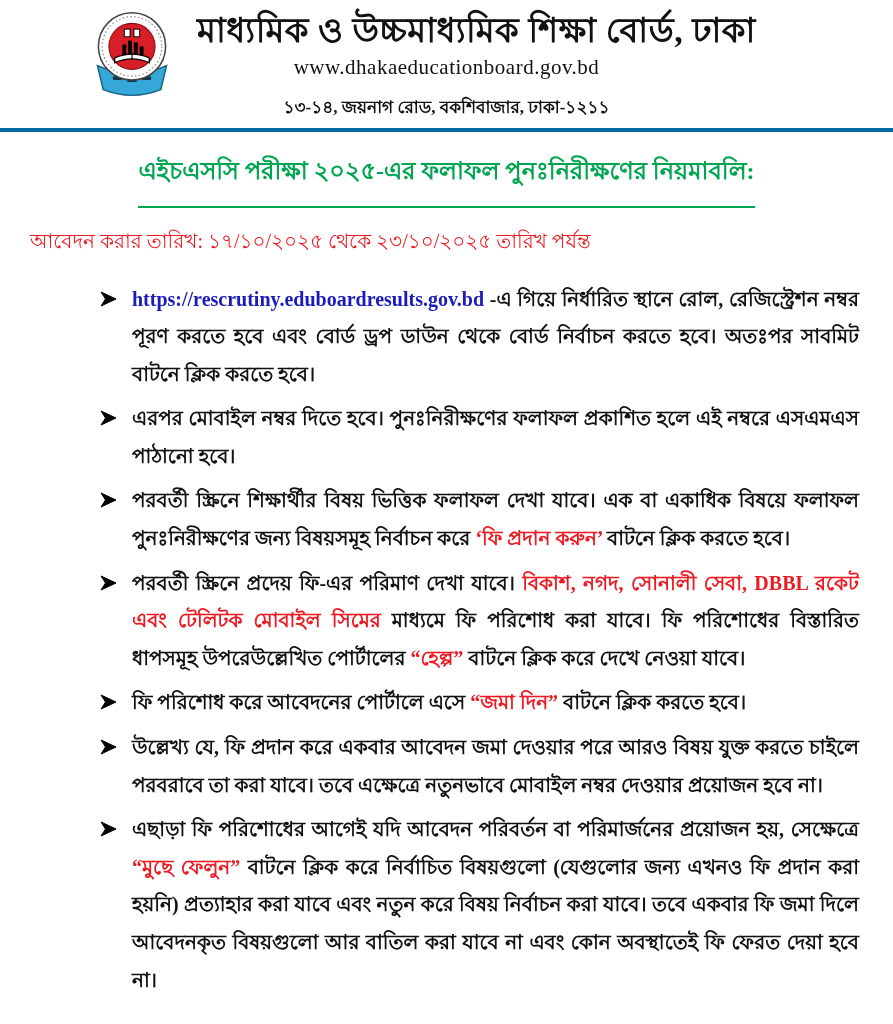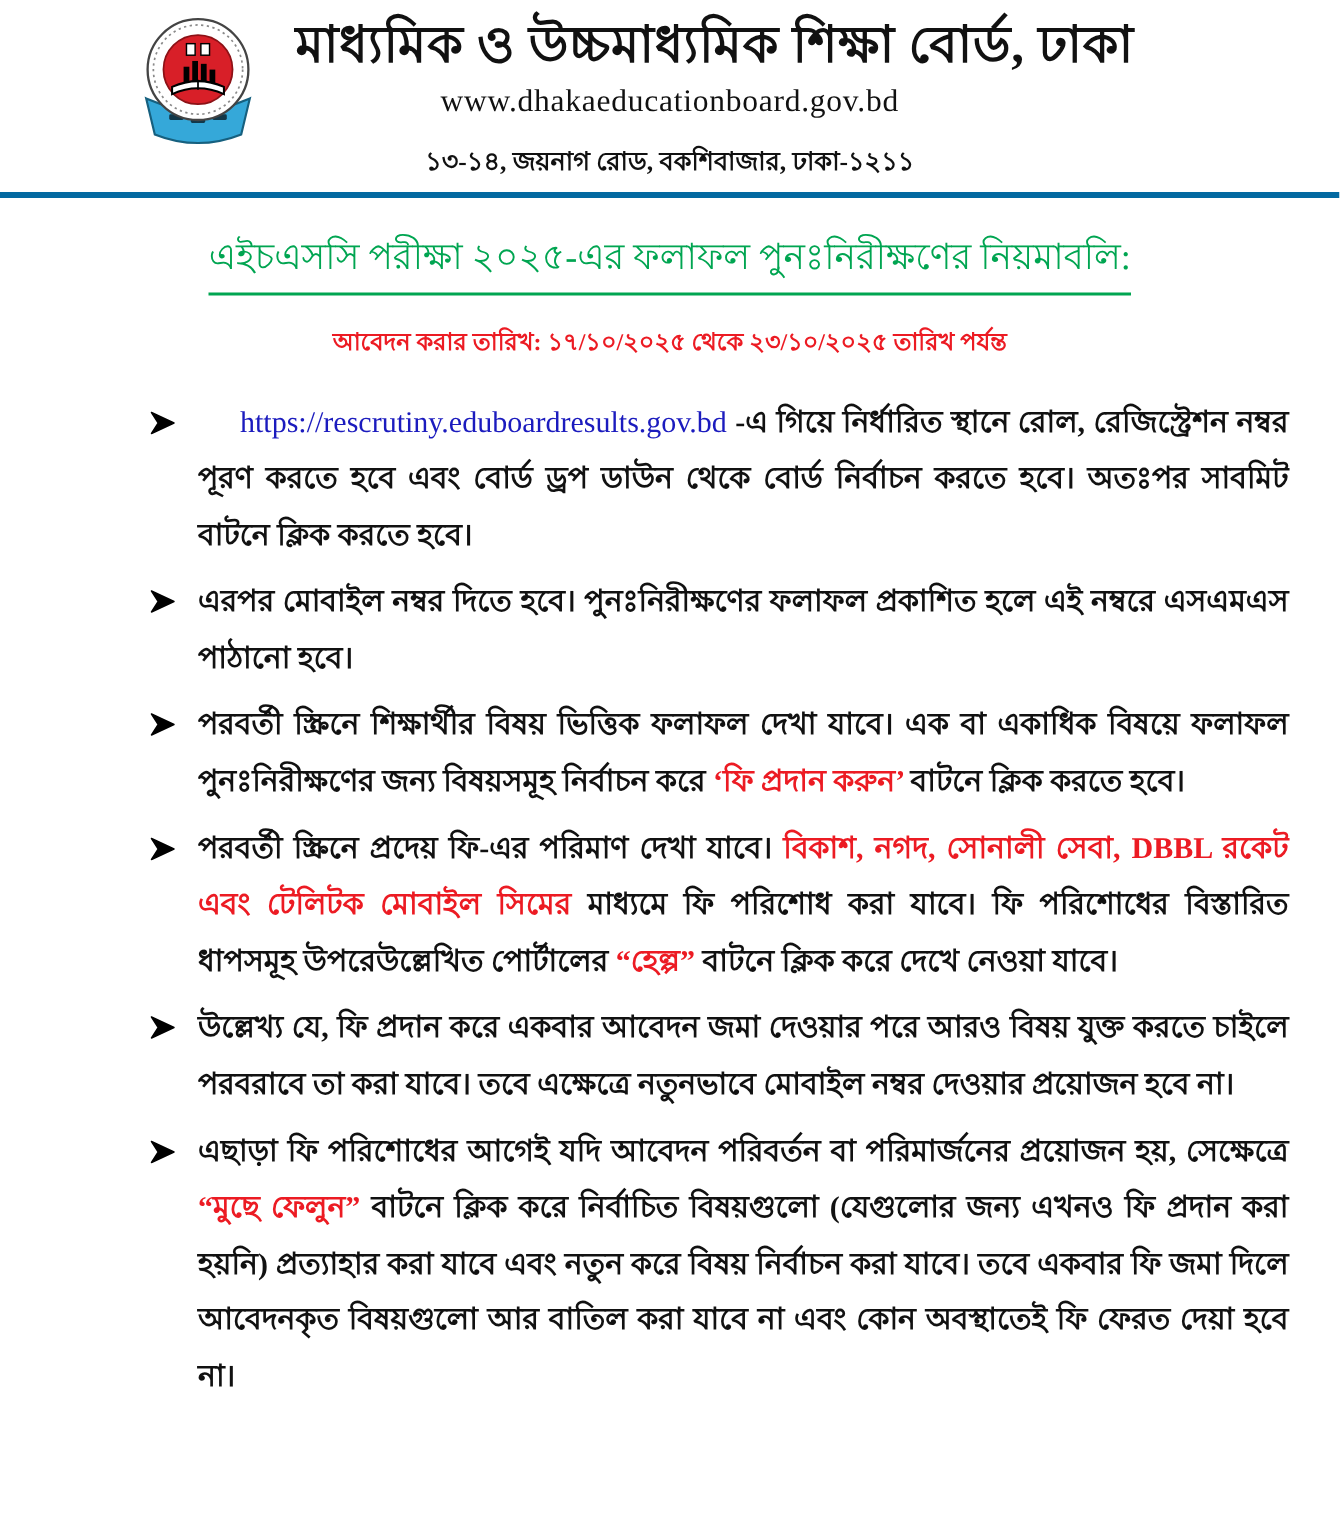--- a/index.html
+++ b/index.html
@@ -37,28 +37,28 @@
     font-size:17px;font-weight:bold;margin-top:14px;
   }
   
   .main{padding:0 30px 0 30px;}
   .notice-title{
     text-align:center;margin-top:20px;
   }
   .notice-title span{
     display:inline-block;
     color:var(--green);
-    font-size:24px;font-weight:normal;
+    font-size:24px;font-weight:bold;
     border-bottom:2px solid var(--green);
-    padding-bottom:3px;
+    padding-bottom:14px;
   }
   .notice-date{
-    text-align:center;margin-top:18px;
+    text-align:left;margin-top:18px;
     color:var(--red);
-    font-size:16px;font-weight:bold;
+    font-size:20px;font-weight:normal;
   }
   
   ul.rules{
     list-style:none;
     margin:22px 0 0 70px;
     padding-right:4px;
   }
   ul.rules li{
     position:relative;
     padding-left:32px;
@@ -71,24 +71,23 @@
   .arrow{
     position:absolute;left:0;top:9px;
     width:18px;height:18px;display:inline-block;
     color:#000;
   }
   .arrow svg{display:block;width:18px;height:18px;}
   .seg-normal{color:var(--ink);}
   .seg-red{color:var(--red);}
   .seg-link{
     color:var(--blue);
-    font-weight:normal;
+    font-weight:bold;
     text-decoration:none;
     cursor:pointer;
-    margin-left:28px;
   }
 </style>
 </head>
 <body>
 
 <div class="header">
   <div class="logo">
     <svg viewBox="0 0 100 100" width="96" height="96" aria-hidden="true">
 
       <path d="M14 60 Q50 76 86 60 L80 85 Q50 97 20 85 Z" fill="#35A8D9" stroke="#16607f" stroke-width="1.5"></path>
@@ -144,20 +143,25 @@
         </span><span class="seg-normal">পরবর্তী স্ক্রিনে শিক্ষার্থীর বিষয় ভিত্তিক ফলাফল দেখা যাবে। এক বা একাধিক বিষয়ে ফলাফল পুনঃনিরীক্ষণের জন্য বিষয়সমূহ নির্বাচন করে </span><span class="seg-red">‘ফি প্রদান করুন’</span><span class="seg-normal"> বাটনে ক্লিক করতে হবে।</span></li>
       <li><span class="arrow">
           <svg viewBox="0 0 18 18">
             <path d="M1 2 L16 9 L1 16 L5.5 9 Z" fill="currentColor" stroke="currentColor" stroke-width="1" stroke-linejoin="round"></path>
           </svg>
         </span><span class="seg-normal">পরবর্তী স্ক্রিনে প্রদেয় ফি-এর পরিমাণ দেখা যাবে। </span><span class="seg-red">বিকাশ, নগদ, সোনালী সেবা, DBBL রকেট এবং টেলিটক মোবাইল সিমের</span><span class="seg-normal"> মাধ্যমে ফি পরিশোধ করা যাবে। ফি পরিশোধের বিস্তারিত ধাপসমূহ উপরেউল্লেখিত পোর্টালের </span><span class="seg-red">“হেল্প”</span><span class="seg-normal"> বাটনে ক্লিক করে দেখে নেওয়া যাবে।</span></li>
       <li><span class="arrow">
           <svg viewBox="0 0 18 18">
             <path d="M1 2 L16 9 L1 16 L5.5 9 Z" fill="currentColor" stroke="currentColor" stroke-width="1" stroke-linejoin="round"></path>
           </svg>
+        </span><span class="seg-normal">ফি পরিশোধ করে আবেদনের পোর্টালে এসে </span><span class="seg-red">“জমা দিন”</span><span class="seg-normal"> বাটনে ক্লিক করতে হবে।</span></li>
+      <li><span class="arrow">
+          <svg viewBox="0 0 18 18">
+            <path d="M1 2 L16 9 L1 16 L5.5 9 Z" fill="currentColor" stroke="currentColor" stroke-width="1" stroke-linejoin="round"></path>
+          </svg>
         </span><span class="seg-normal">উল্লেখ্য যে, ফি প্রদান করে একবার আবেদন জমা দেওয়ার পরে আরও বিষয় যুক্ত করতে চাইলে পরবরাবে তা করা যাবে। তবে এক্ষেত্রে নতুনভাবে মোবাইল নম্বর দেওয়ার প্রয়োজন হবে না।</span></li>
       <li><span class="arrow">
           <svg viewBox="0 0 18 18">
             <path d="M1 2 L16 9 L1 16 L5.5 9 Z" fill="currentColor" stroke="currentColor" stroke-width="1" stroke-linejoin="round"></path>
           </svg>
         </span><span class="seg-normal">এছাড়া ফি পরিশোধের আগেই যদি আবেদন পরিবর্তন বা পরিমার্জনের প্রয়োজন হয়, সেক্ষেত্রে </span><span class="seg-red">“মুছে ফেলুন”</span><span class="seg-normal"> বাটনে ক্লিক করে নির্বাচিত বিষয়গুলো (যেগুলোর জন্য এখনও ফি প্রদান করা হয়নি) প্রত্যাহার করা যাবে এবং নতুন করে বিষয় নির্বাচন করা যাবে। তবে একবার ফি জমা দিলে আবেদনকৃত বিষয়গুলো আর বাতিল করা যাবে না এবং কোন অবস্থাতেই ফি ফেরত দেয়া হবে না।</span></li>
     </ul>
 
 </div>
 

